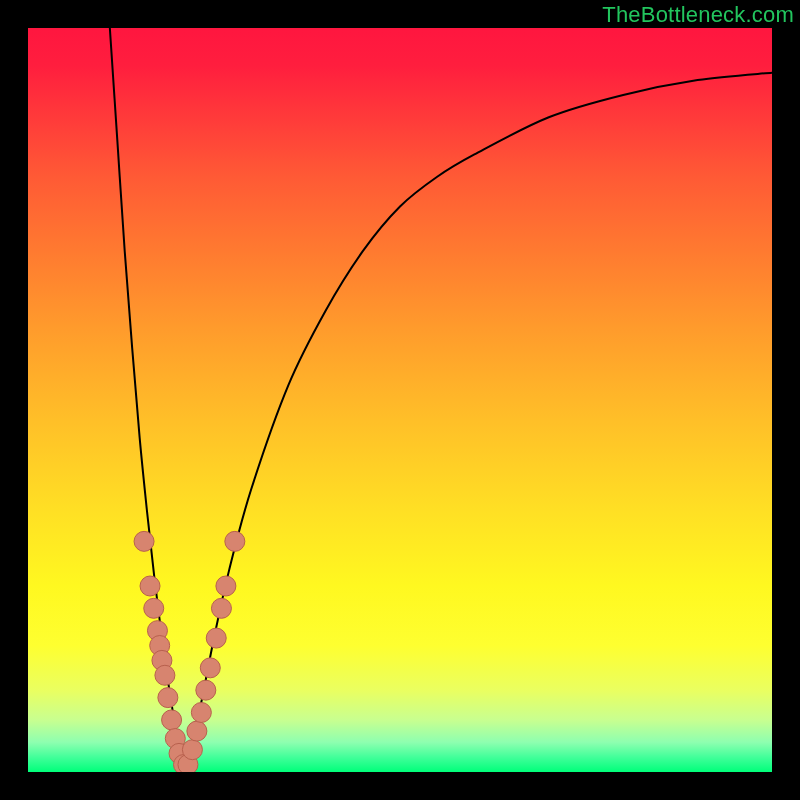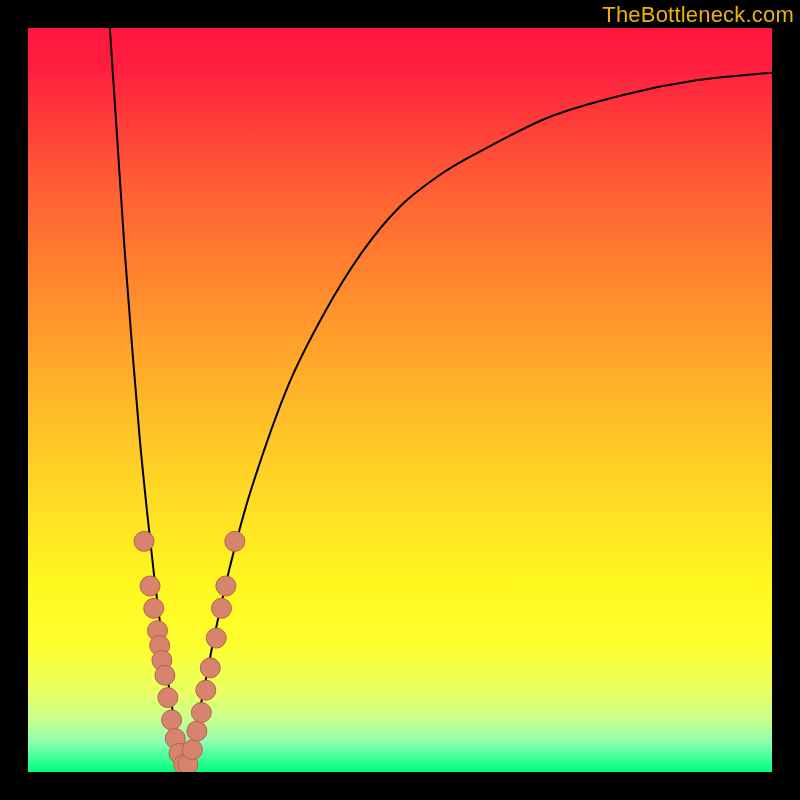--- a/index.html
+++ b/index.html
@@ -51,21 +51,21 @@
   svg.curves {
     position: absolute;
     left: 0; top: 0;
     width: 744px;
     height: 744px;
   }
   .watermark {
     position: absolute;
     top: 2px;
     right: 6px;
-    color: #eab308;
+    color: #22c55e;
     font-size: 22px;
     letter-spacing: 0.2px;
     user-select: none;
   }
 </style>
 </head>
 <body>
 
 <div class="frame">
   <div class="plot">

